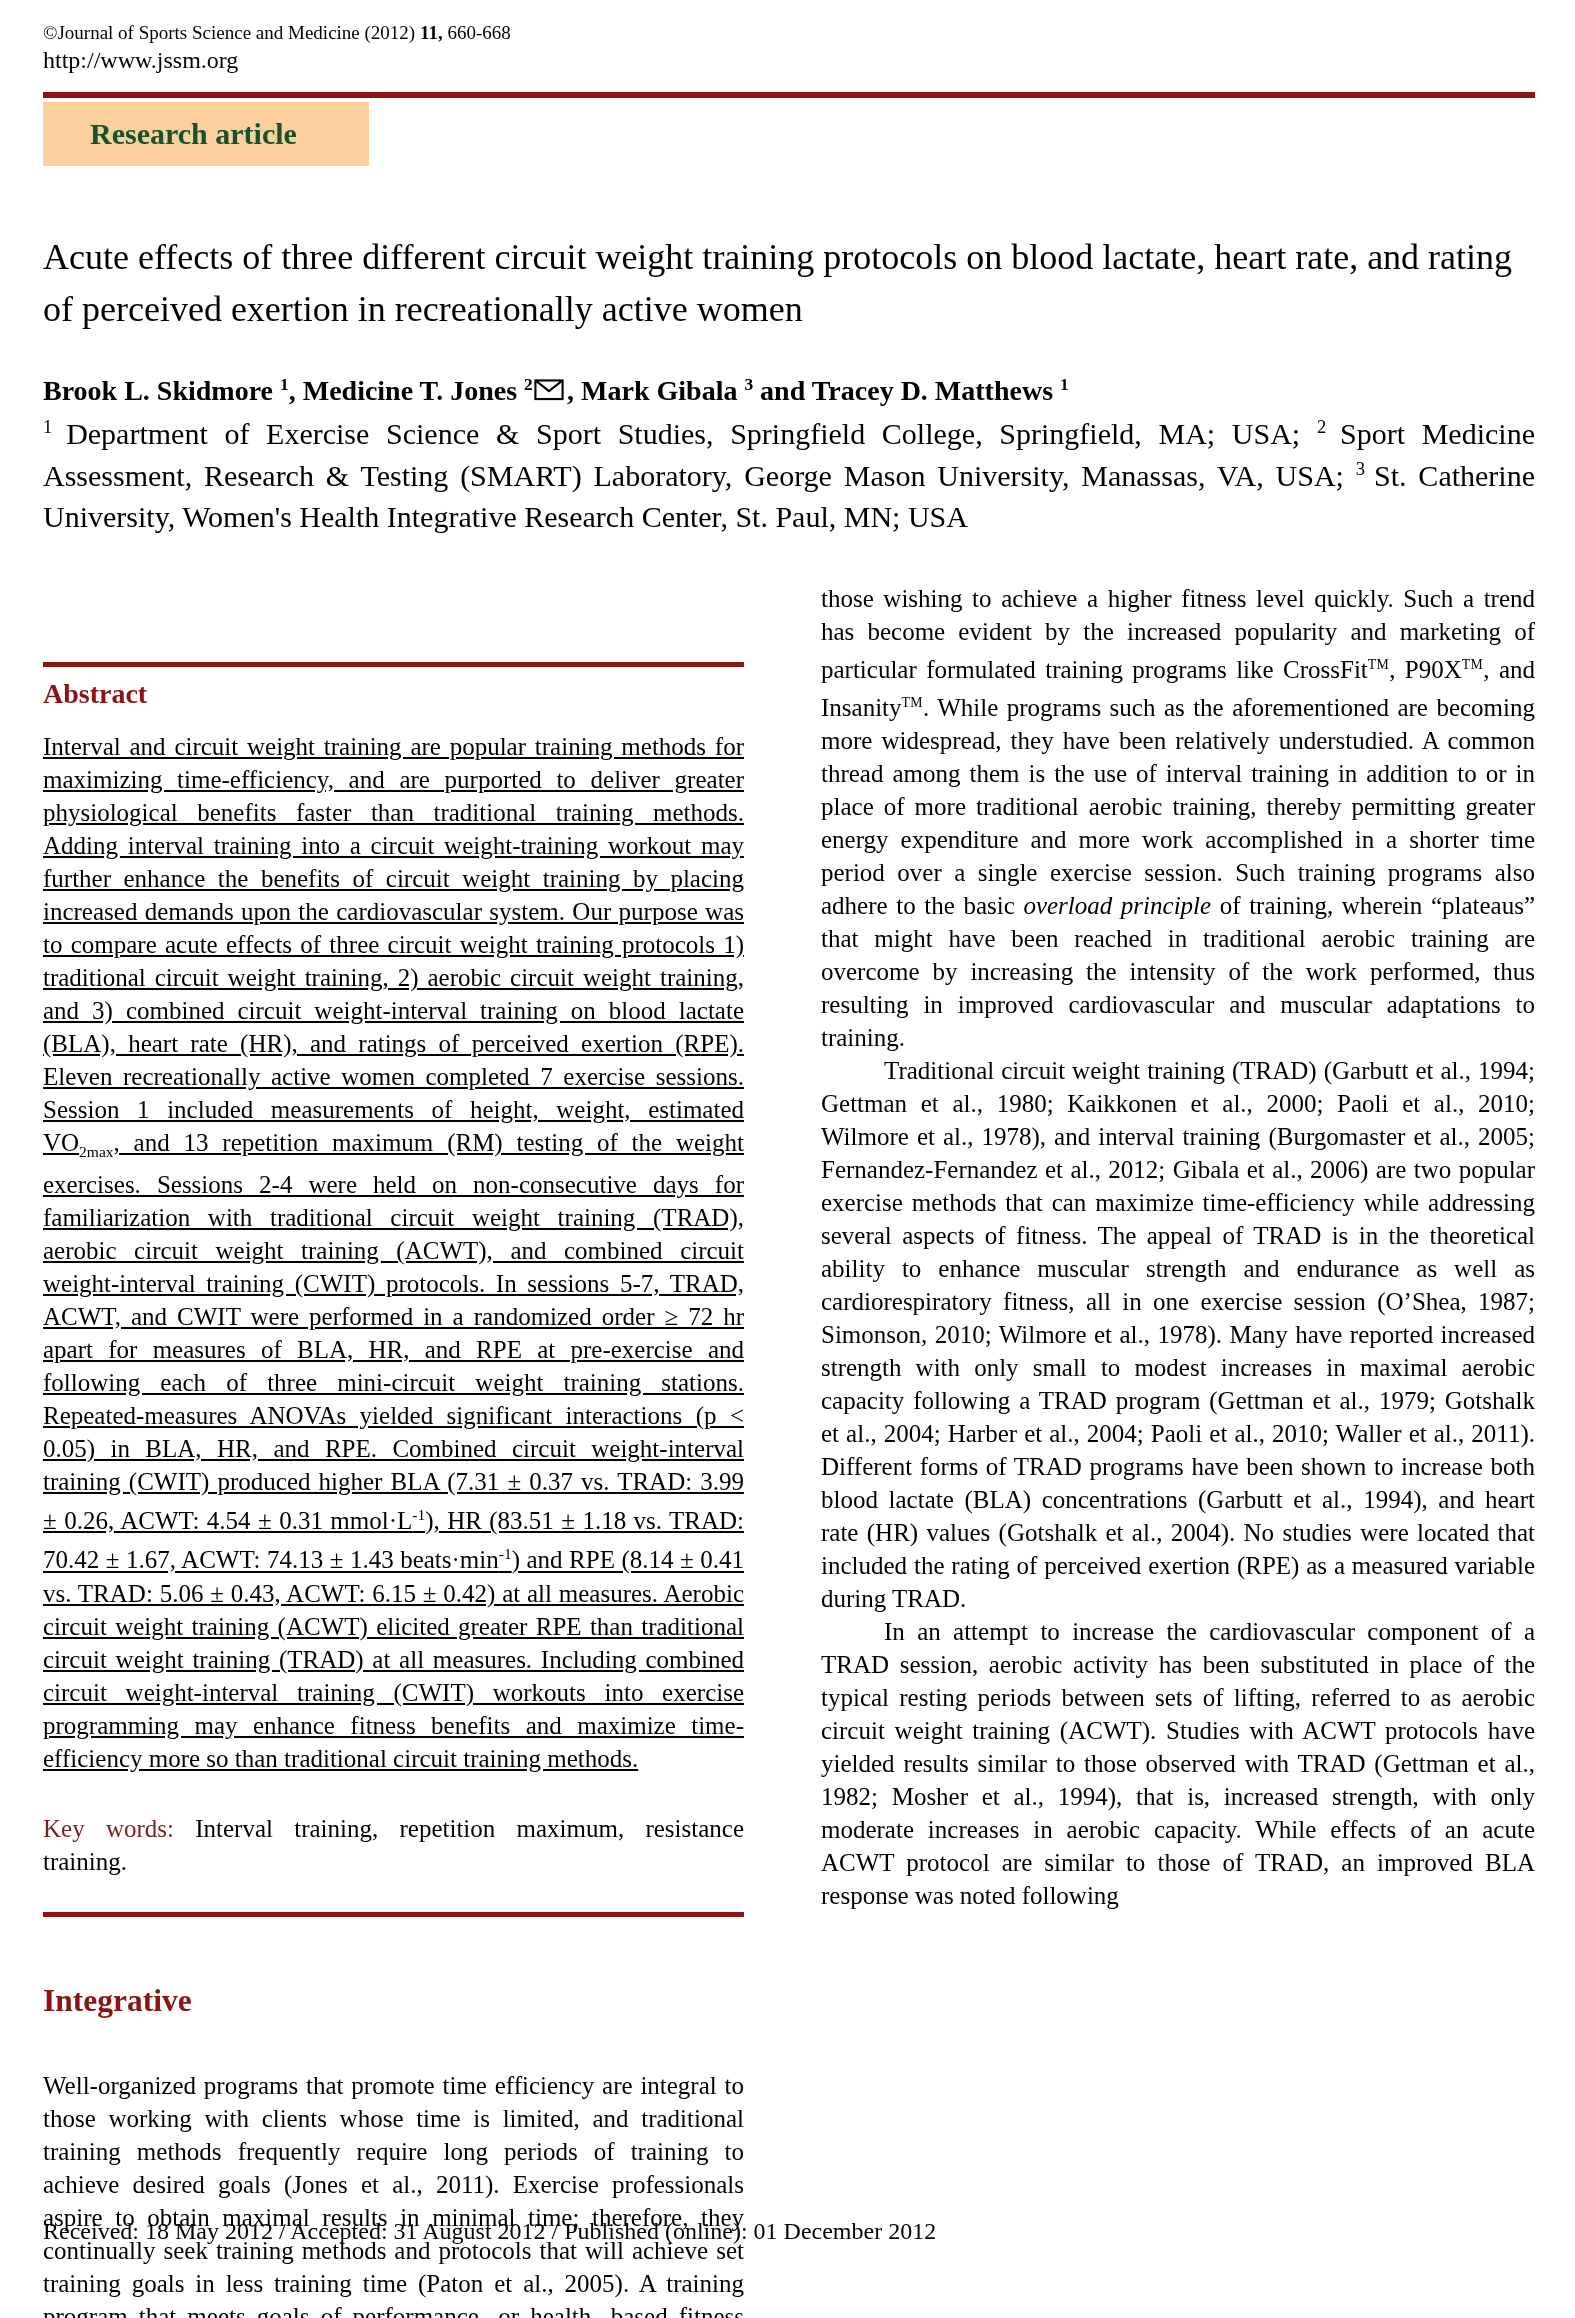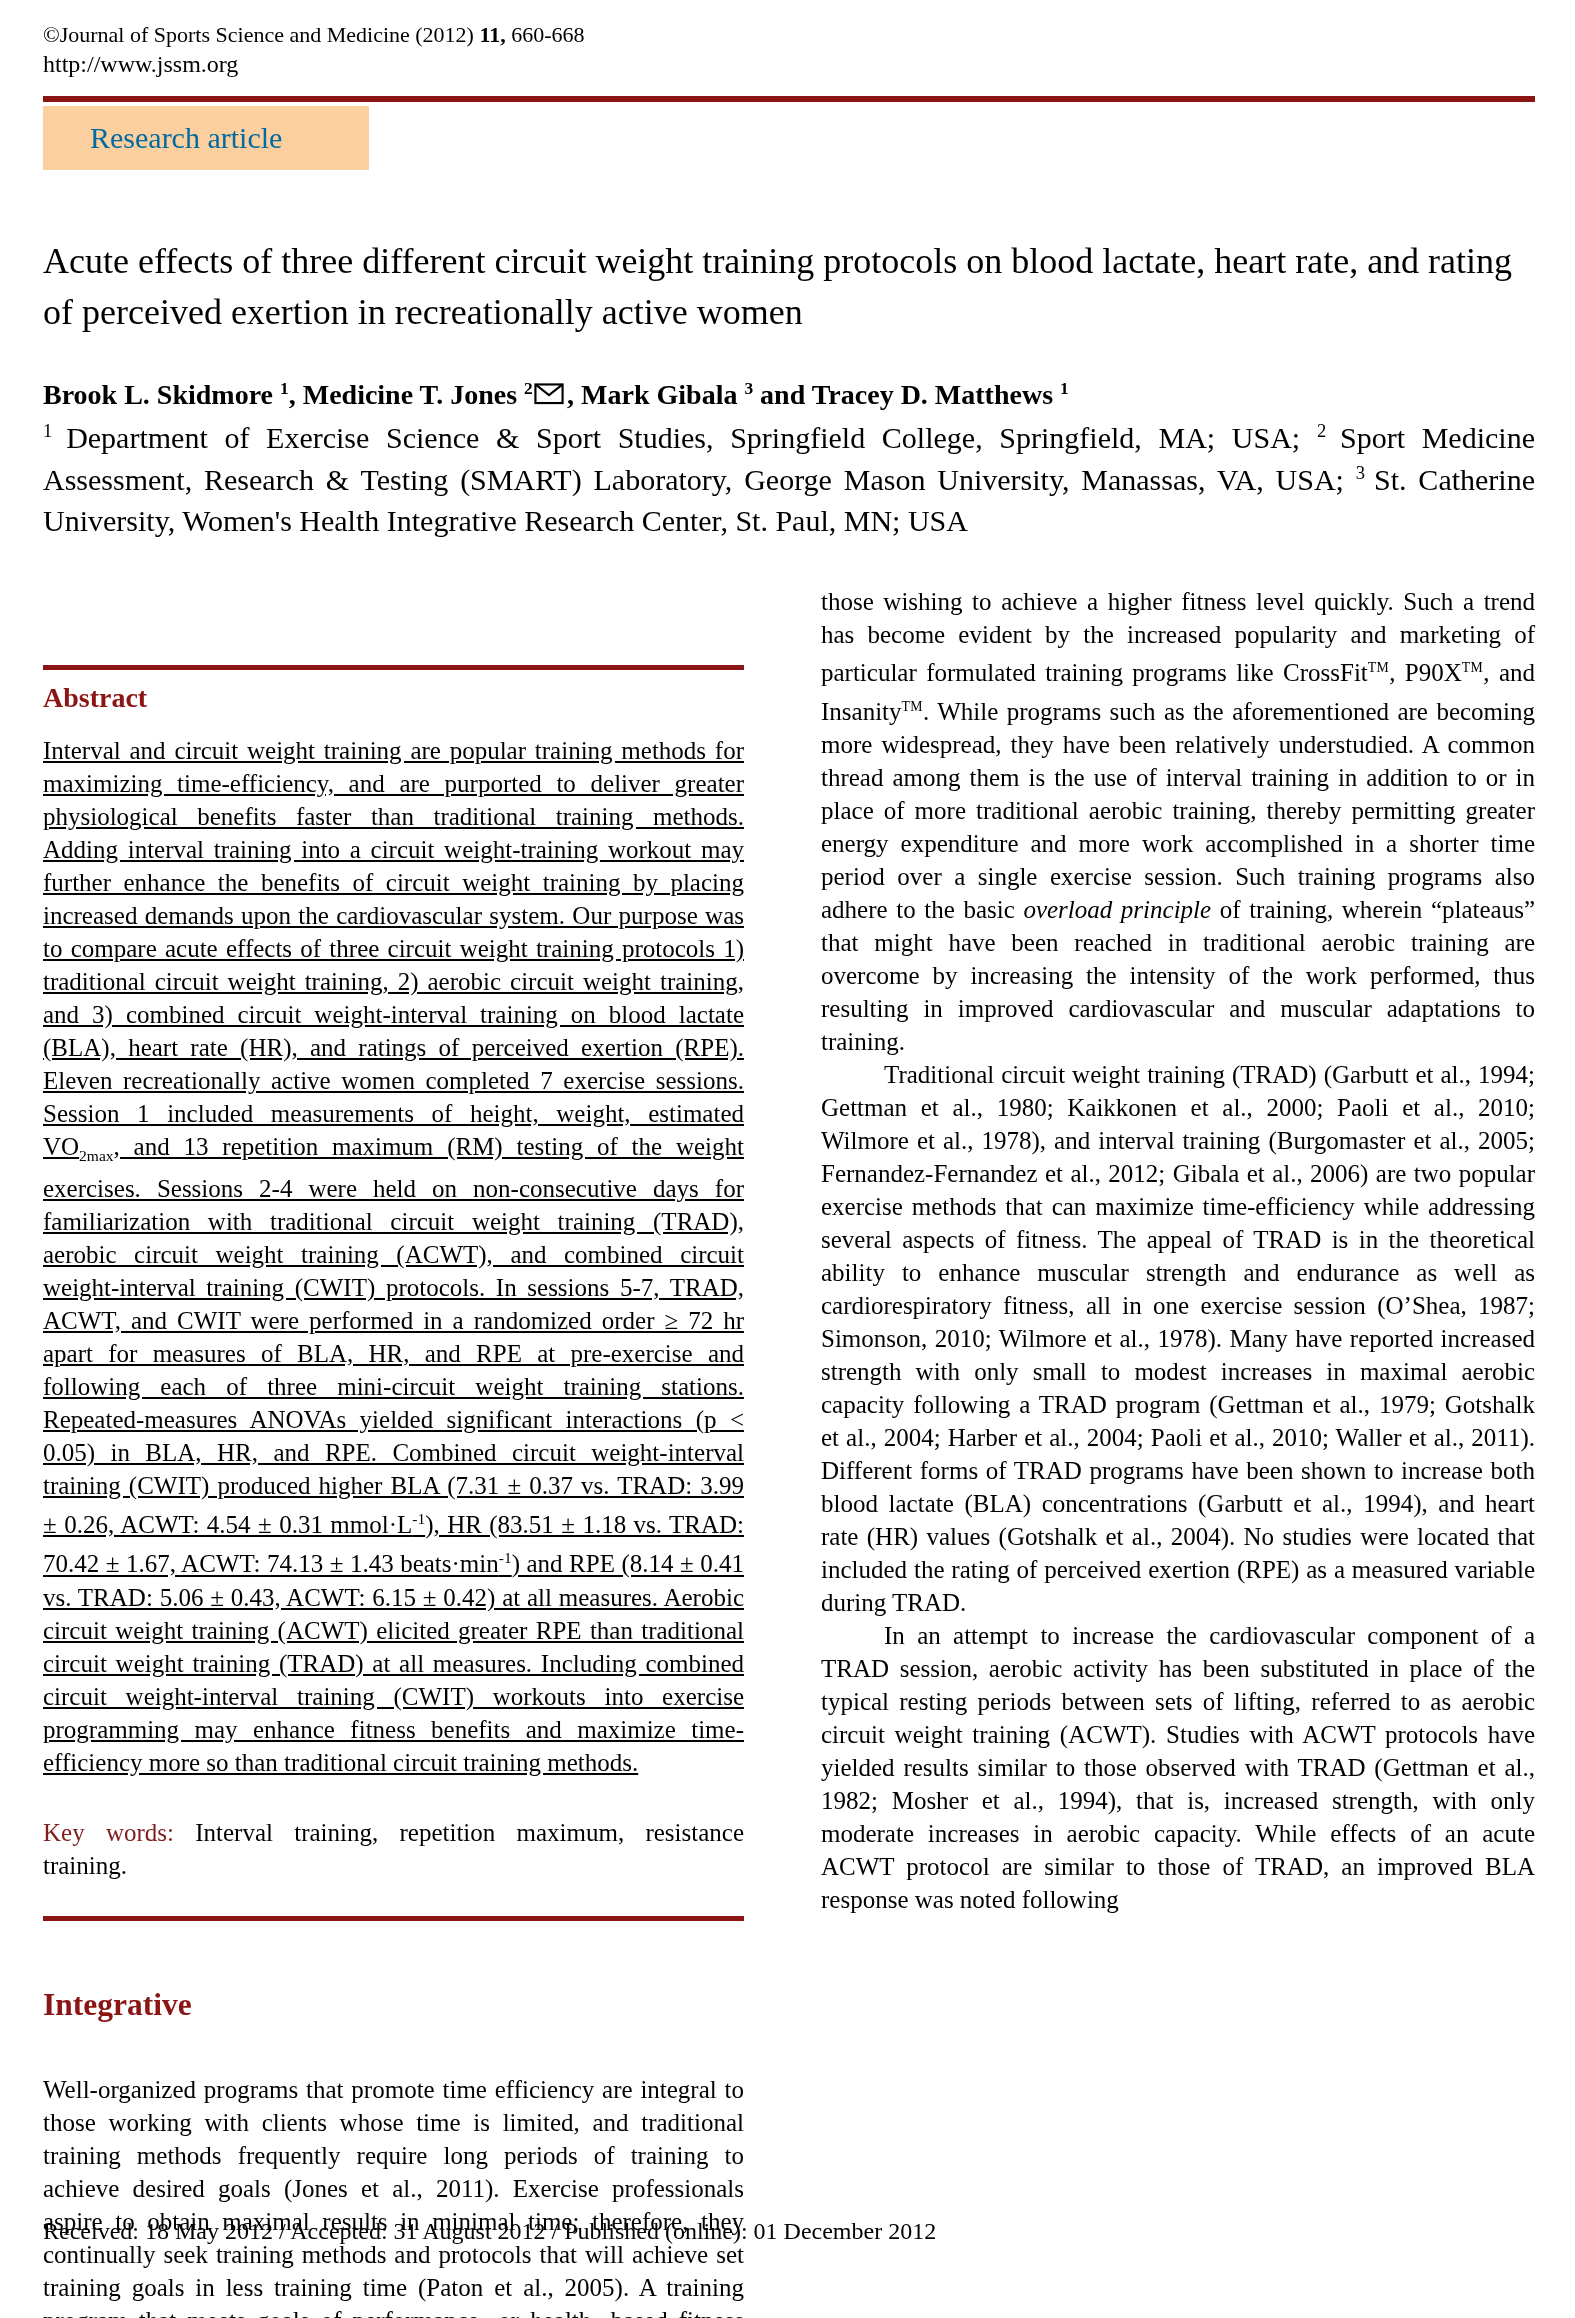--- a/index.html
+++ b/index.html
@@ -5,27 +5,27 @@
   html,body{margin:0;padding:0;background:#ffffff;}
   .page{
     position:relative;
     width:1576px;height:2319px;
     background:#ffffff;
     box-sizing:border-box;
     padding:20px 41px 0 43px;
     font-family:"Liberation Serif","DejaVu Serif",serif;
     color:#000000;
   }
-  .jheader{font-size:22px;line-height:1.32;font-family:Liberation Serif, serif;}
+  .jheader{font-size:19px;line-height:1.32;font-family:Liberation Serif, serif;}
   .jheader .vol{font-weight:bold;}
   .jurl{font-size:24px;line-height:1.32;}
   .toprule{margin-top:15.7px;height:5.7px;background:#8B1414;}
   .badge{
     display:inline-block;margin-top:4.3px;background:#FBCF9E;
-    color:#0369a1;font-weight:normal;font-size:30px;
+    color:#14532d;font-weight:bold;font-size:30px;
     padding:14.3px 50px 15.7px 47px;min-width:326px;box-sizing:border-box;
   }
   .title{
     margin-top:66px;font-size:36px;font-weight:normal;line-height:1.42;
     letter-spacing:0px;
   }
   .authors{margin-top:40px;font-size:28px;font-weight:bold;}
   .authors sup{font-size:62%;}
   .envelope{display:inline-block;vertical-align:-0.7px;margin:0 2.9px 0 1.4px;}
   .affil{margin-top:5.7px;font-size:30px;line-height:1.38;text-align:justify;}

